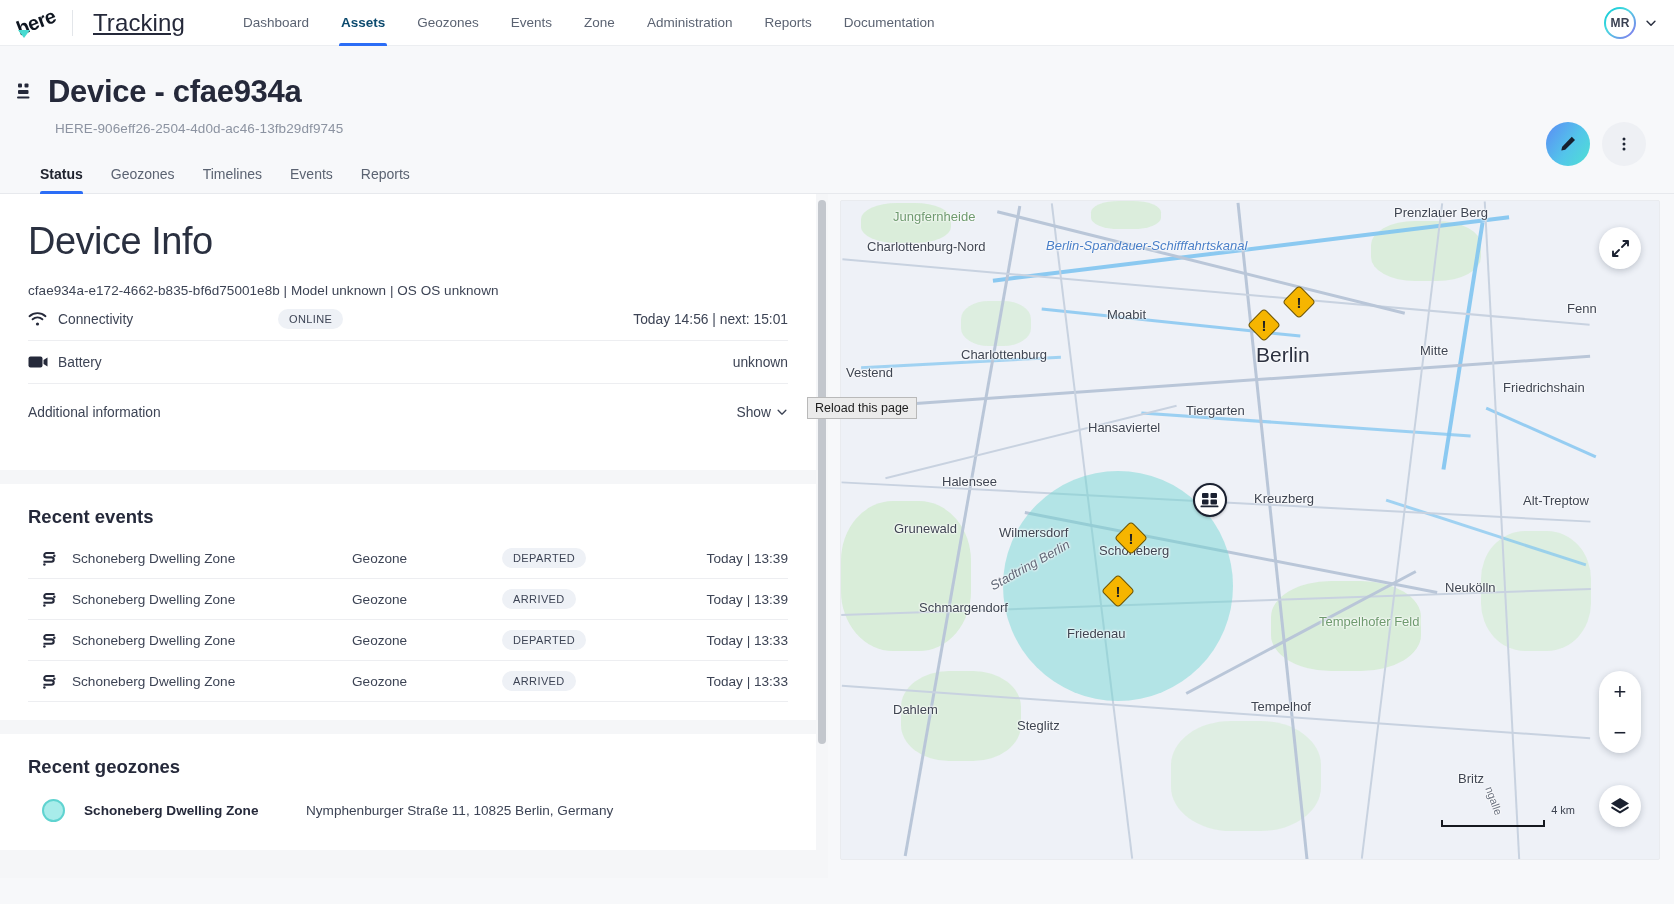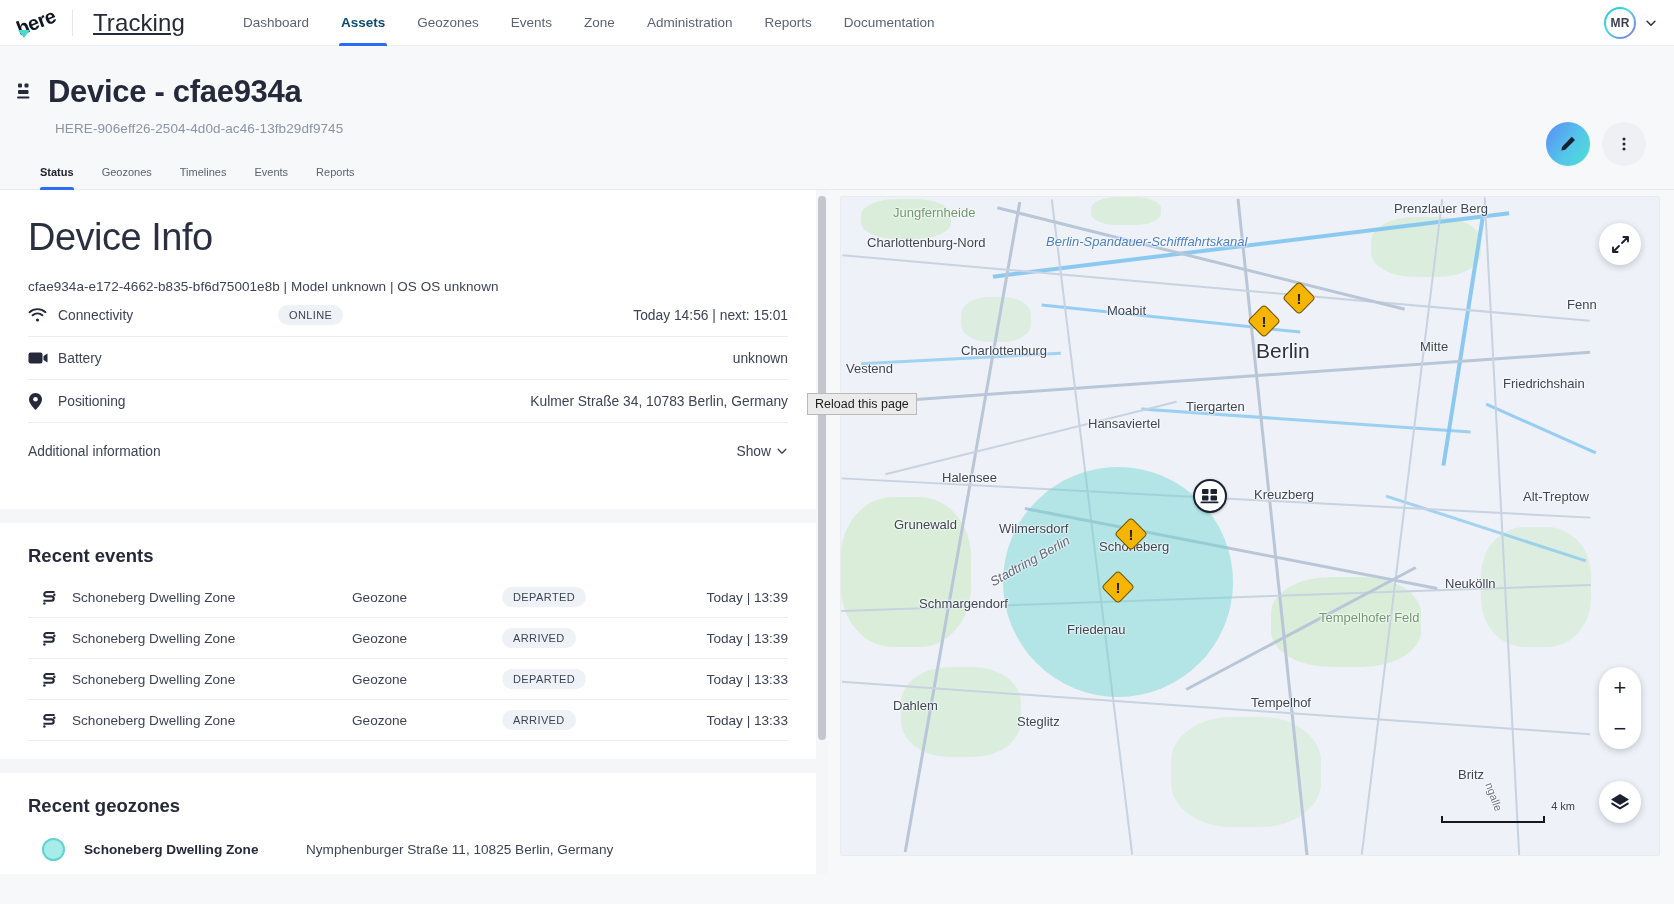--- a/index.html
+++ b/index.html
@@ -69,21 +69,21 @@
   }
   .btn-edit { background: linear-gradient(125deg, #5b8bf5 0%, #53c5ea 55%, #4fe0d3 100%); }
   .btn-more { background: #eef0f4; }
 
   
   .tabs {
     display: flex; align-items: flex-end; gap: 0; padding-left: 28px;
     margin-top: 30px; border-bottom: 1px solid #e7e9ed; background: transparent;
   }
   .tab {
-    font-size: 11px; color: #5b6372; padding: 0 14px 11px 14px;
+    font-size: 14px; color: #5b6372; padding: 0 14px 11px 14px;
     cursor: pointer; position: relative;
   }
   .tab:first-child { padding-left: 12px; }
   .tab.active { color: #20242f; font-weight: 700; }
   .tab.active::after {
     content: ""; position: absolute; left: 12px; right: 14px; bottom: -1px;
     height: 3px; background: #2b6df6; border-radius: 2px 2px 0 0;
   }
 
   
@@ -326,30 +326,20 @@
           <span class="info-ico">
             <svg width="21" height="14" viewBox="0 0 21 14">
               <rect x="0.5" y="1.5" width="14" height="11" rx="2" fill="#25293a"></rect>
               <path d="M15.5 5 L19.5 2.5 L19.5 11.5 L15.5 9 Z" fill="#25293a"></path>
             </svg>
           </span>
           <span class="info-label">Battery</span>
           <span class="info-val">unknown</span>
         </div>
 
-        <div class="info-row">
-          <span class="info-ico">
-            <svg width="15" height="19" viewBox="0 0 15 19">
-              <path d="M7.5 1 C3.9 1 1 3.9 1 7.5 C1 12 7.5 18 7.5 18 C7.5 18 14 12 14 7.5 C14 3.9 11.1 1 7.5 1 Z" fill="#25293a"></path>
-              <circle cx="7.5" cy="7.3" r="2.3" fill="#ffffff"></circle>
-            </svg>
-          </span>
-          <span class="info-label">Positioning</span>
-          <span class="info-val">Kulmer Straße 34, 10783 Berlin, Germany</span>
-        </div>
 
         <div class="addl-row">
           <span>Additional information</span>
           <span class="addl-show">
             <span>Show</span>
             <svg width="12" height="12" viewBox="0 0 14 14">
               <path d="M2.5 5 L7 9.5 L11.5 5" fill="none" stroke="#3d4455" stroke-width="1.6" stroke-linecap="round" stroke-linejoin="round"></path>
             </svg>
           </span>
         </div>

